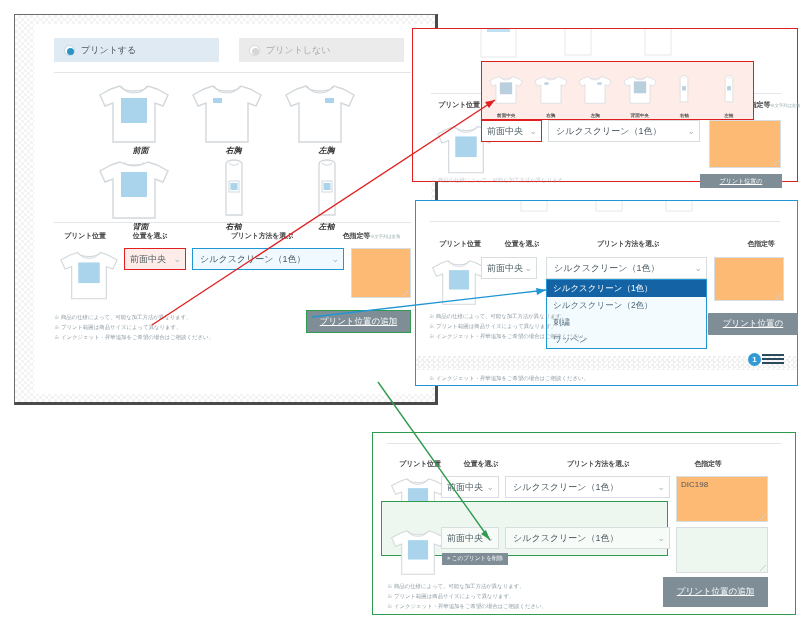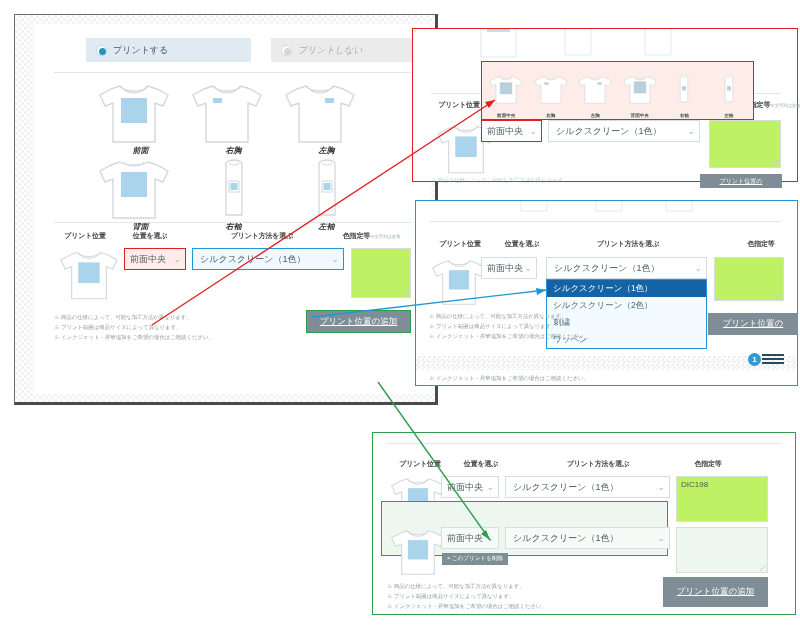--- a/index.html
+++ b/index.html
@@ -22,44 +22,44 @@
     border:1px solid #d8dde0; background:#fff; height:22px;
     display:flex; align-items:center; padding:0 4px 0 7px;
     font-size:9px; color:#4b5a62; position:relative;
   }
   .sel .chev { margin-left:auto; color:#9fb6c2; font-size:9px; line-height:1; }
   .note { font-size:5.4px; color:#8d9aa2; line-height:1.85; white-space:nowrap; }
   .addbtn {
     background:#7f8e96; color:#fff; font-size:8.5px; text-align:center;
     display:flex; align-items:center; justify-content:center; white-space:nowrap;text-decoration:underline;
   }
-  .txtarea { border:1px solid #d8dde0; background:#bef264; position:relative; }
+  .txtarea { border:1px solid #d8dde0; background:#fdba74; position:relative; }
   .txtarea .val { position:absolute; top:3px; left:4px; font-size:8px; color:#555; }
   .txtarea:after{
     content:""; position:absolute; right:1px; bottom:1px; width:6px; height:6px;
     background:
       linear-gradient(135deg, transparent 45%, #c9d0d4 45%, #c9d0d4 55%, transparent 55%);
   }
   
   .tee { display:block; }
   
   #main-window {
     position:absolute; left:14px; top:14px; width:424px; height:391px;
     background:
       repeating-conic-gradient(#f3f3f3 0% 25%, #ffffff 0% 50%) 0 0/6px 6px;
     border-right:3px solid #4a4a4a; border-bottom:3px solid #4a4a4a;
     border-top:1px solid #6b6b6b; border-left:1px solid #6b6b6b;
   }
   #main-card {
     position:absolute; left:19px; top:9px; width:397px; height:370px; background:#fff;
   }
-  .radio-row { position:absolute; left:20px; top:14px; width:350px; height:24px; display:flex; gap:20px;margin-left:32px;}
+  .radio-row { position:absolute; left:20px; top:14px; width:350px; height:24px; display:flex; gap:20px;}
   .radio-box { display:flex; align-items:center; gap:6px; padding-left:10px; }
   .radio-on { width:168px; background:#dfeaf3; }
-  .radio-off{ width:168px; background:#ebebeb;font-style:italic; }
+  .radio-off{ width:168px; background:#ebebeb; }
   .rdot { width:11px; height:11px; border-radius:50%; background:#fff; border:1px solid #cfd8dd; position:relative;}
   .rdot.on { border-color:#bfd6e4; }
   .rdot.on:after{ content:""; position:absolute; left:2px; top:2px; width:7px; height:7px; border-radius:50%; background:#2a93c4;}
   .rdot.off:after{ content:""; position:absolute; left:2px; top:2px; width:7px; height:7px; border-radius:50%; background:#d6d6d6;}
   .rlabel { font-size:9px; color:#4b5a62; }
   .rlabel.dim { color:#a9a9a9; }
   .grid { position:absolute; left:60px; top:56px; width:280px; display:flex; flex-wrap:wrap; }
   .gcell { width:93px; text-align:center;font-style:italic; }
   .gcell .cap { font-size:8px; font-weight:bold; color:#333; margin-top:1px; }
 

